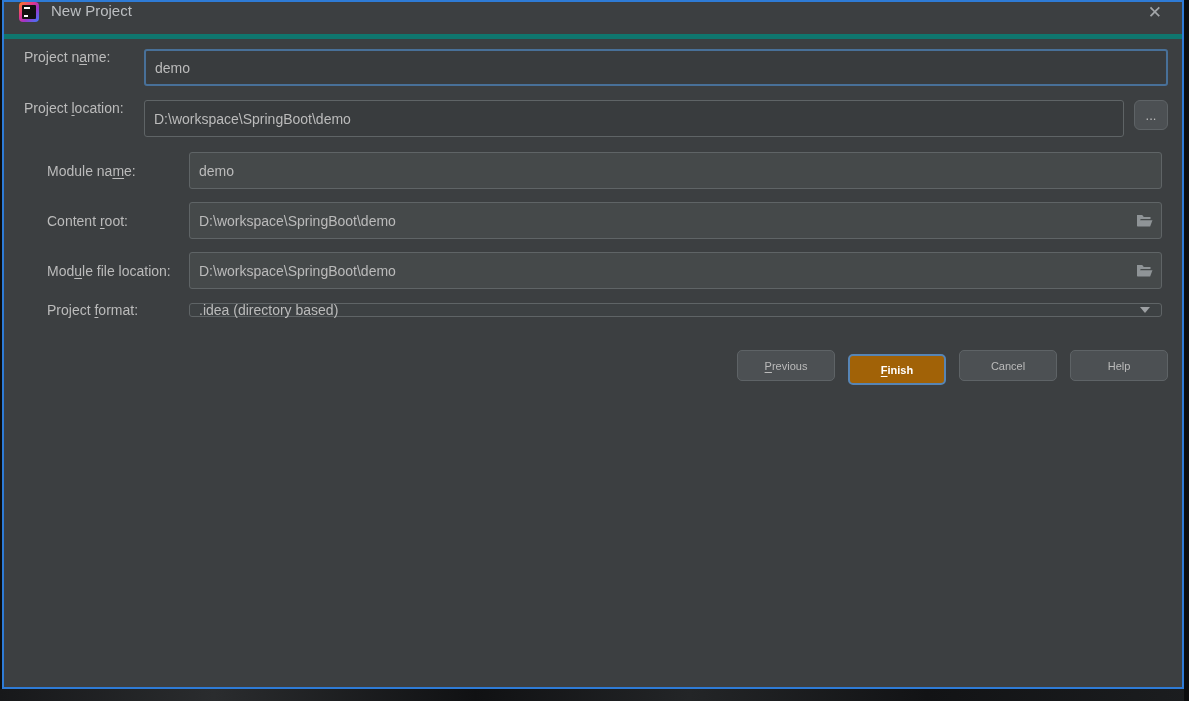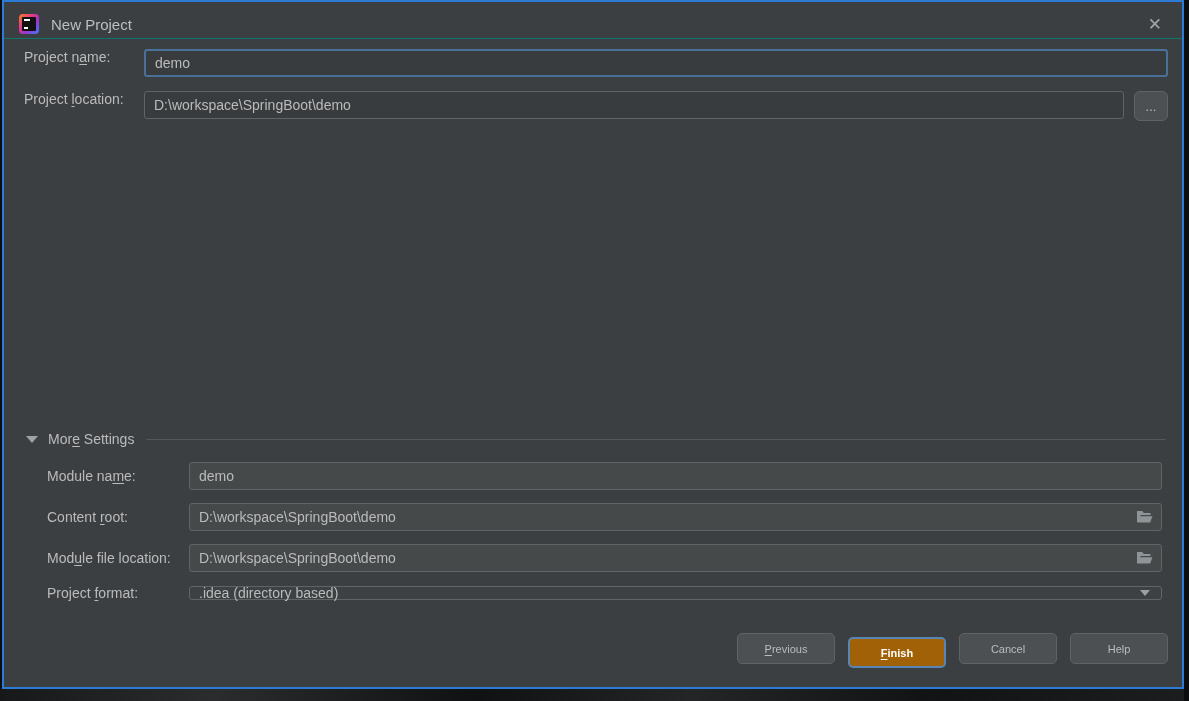--- a/index.html
+++ b/index.html
@@ -5,39 +5,39 @@
   * { margin:0; padding:0; box-sizing:border-box; }
   body { font-family:"Liberation Sans", sans-serif; background:#0c0d0e; }
   .screen { position:relative; width:1189px; height:701px; background:#0c0d0e; overflow:hidden; }
   .bg-bottom { position:absolute; left:0; top:689px; width:1189px; height:12px;
     background:linear-gradient(90deg,#17181a 0%,#2a2c2e 18%,#101113 40%,#232527 58%,#121315 78%,#1b1d1f 100%); }
   .bg-right { position:absolute; left:1184px; top:0; width:5px; height:701px; background:#0c0d0e; }
 
   .window { position:absolute; left:2px; top:0; width:1182px; height:689px;
     background:#3c3f41; border:2px solid #2e7bd6; }
 
-  .titlebar { height:37px; display:flex; align-items:center; padding:8px 14px 0 15px;
-    border-bottom:1px solid #0f766e; }
+  .titlebar { height:37px; display:flex; align-items:flex-start; padding:0 14px 0 15px;
+    border-bottom:5px solid #0f766e; }
   .idea-icon { width:20px; height:20px; border-radius:4px; position:relative; flex:none;
     background:linear-gradient(135deg,#fc801d 0%,#e0378c 38%,#9d35c8 62%,#3b7bff 100%); }
   .idea-icon .inner { position:absolute; left:3px; top:3px; right:3px; bottom:3px; background:#111; border-radius:1px; }
   .idea-icon .mark { position:absolute; left:5px; top:5px; width:6px; height:2px; background:#fff; }
   .idea-icon .mark2 { position:absolute; left:5px; bottom:5px; width:4px; height:2px; background:#fff; }
   .title { color:#bcbfc2; font-size:15px; margin-left:12px; }
   .close-btn { margin-left:auto; color:#a2a5a8; font-size:17px; line-height:1; cursor:default; padding:2px 6px; }
 
   .row { display:flex; align-items:flex-start; margin:0 14px 0 20px; }
   .row-1 { margin-top:10px; }
   .row-2 { margin-top:14px; }
   .lbl { color:#bbbbbb; font-size:14px; flex:none; }
   .lbl-top { width:120px; }
   .mn { text-decoration:underline; text-underline-offset:2px; }
 
   .field-wrap { position:relative; flex:1; display:flex; align-items:center; }
-  input.field { flex:1; width:100%; height:28px; background:#45494a; border:1px solid #5f6466;
+  input.field { flex:1; width:100%; height:37px; background:#45494a; border:1px solid #5f6466;
     border-radius:3px; color:#bbbbbb; font-size:14px; padding:0 9px;
     font-family:"Liberation Sans", sans-serif; outline:none; }
   input.field-dark { background:#393c3e; }
   input.focused { border:2px solid #487098; }
   .trail-icon { position:absolute; right:9px; display:flex; align-items:center; }
 
   .browse-btn { width:34px; height:30px; margin-left:10px; flex:none; background:#4c5053;
     border:1px solid #5e6366; border-radius:6px; color:#bbbbbb; font-size:13px; line-height:1;
     font-family:"Liberation Sans", sans-serif; }
 
@@ -88,25 +88,20 @@
     </div>
 
     <div class="row row-2">
       <span class="lbl lbl-top"><span>Project </span><span class="mn">l</span><span>ocation:</span></span>
       <div class="field-wrap">
         <input class="field field-dark" type="text" value="D:\workspace\SpringBoot\demo" style="">
       </div>
       <button class="browse-btn">...</button>
     </div>
 
-    <div class="more-header">
-      <span class="tri-down"></span>
-      <span class="more-lbl"><span>Mor</span><span class="mn">e</span><span> Settings</span></span>
-      <span class="sep"></span>
-    </div>
 
     <div class="ms-row ms-row-first">
       <span class="lbl ms-lbl"><span>Module na</span><span class="mn">m</span><span>e:</span></span>
       <div class="field-wrap">
         <input class="field" type="text" value="demo" style="">
       </div>
     </div>
 
     <div class="ms-row">
       <span class="lbl ms-lbl"><span>Content </span><span class="mn">r</span><span>oot:</span></span>

